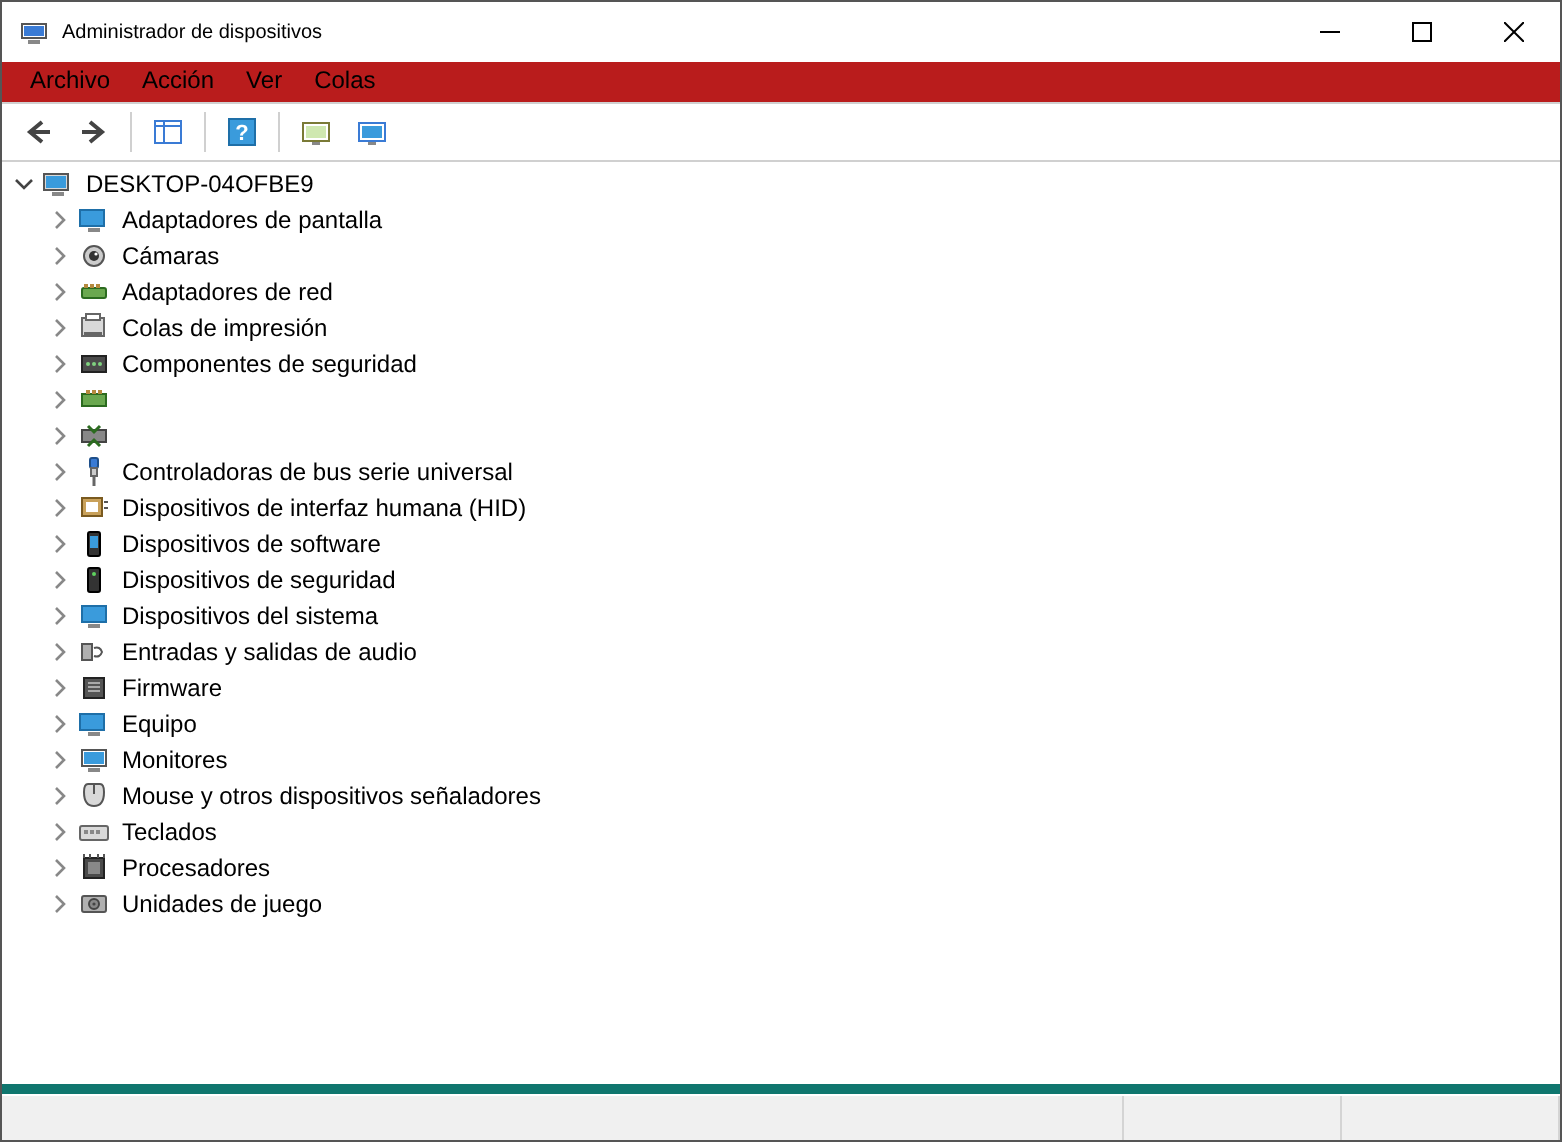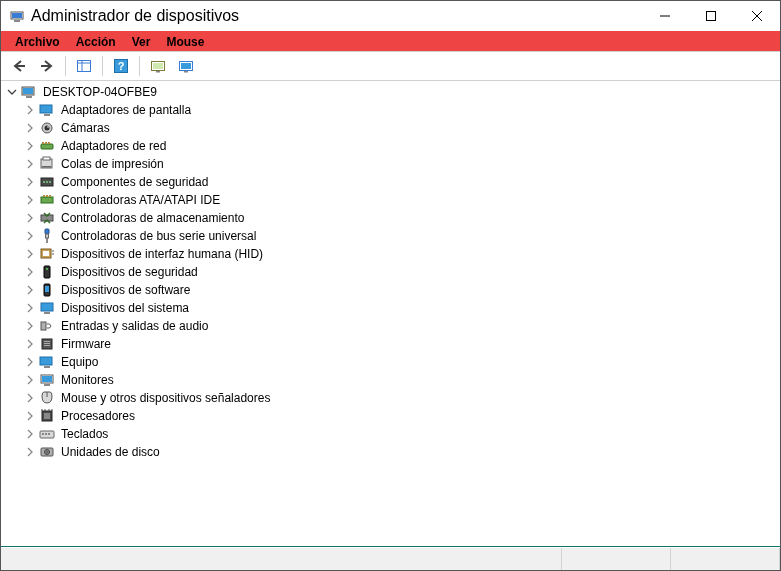--- a/index.html
+++ b/index.html
@@ -1,27 +1,27 @@
 <!DOCTYPE html>
 <html><head>
 <meta charset="utf-8">
 <style>
   html,body{margin:0;padding:0;font-family:"Segoe UI",Tahoma,sans-serif;font-size:12px;color:#000;background:#fff;height:100%;}
   .window{width:781px;height:571px;border:1px solid #555;display:flex;flex-direction:column;box-sizing:border-box;background:#fff;}
   .titlebar{height:30px;display:flex;align-items:center;padding:0 0 0 8px;flex-shrink:0;}
   .title-icon{width:16px;height:16px;margin-right:6px;display:flex;align-items:center;justify-content:center;}
-  .title-text{flex:1;font-size:16px;}
+  .title-text{flex:1;font-size:10px;}
   .win-controls{display:flex;height:100%;}
   .win-btn{width:46px;height:100%;display:flex;align-items:center;justify-content:center;font-family:"Segoe MDL2 Assets","Segoe UI Symbol",sans-serif;font-size:10px;background:#fff;}
-  .menubar{height:20px;display:flex;align-items:flex-end;padding:0 6px;flex-shrink:0;background:#ef4444;font-weight:bold;}
+  .menubar{height:20px;display:flex;align-items:flex-start;padding:0 6px;flex-shrink:0;background:#b91c1c;}
   .menu-item{padding:2px 8px;cursor:default;}
   .toolbar{height:28px;border-top:1px solid #d0d0d0;border-bottom:1px solid #d0d0d0;display:flex;align-items:center;padding:0 4px;gap:0;background:#fff;flex-shrink:0;}
   .tb-btn{width:24px;height:24px;display:flex;align-items:center;justify-content:center;margin:0 1px;border:1px solid transparent;}
   .tb-sep{width:1px;height:20px;background:#d0d0d0;margin:0 4px;}
-  .content{flex:1;overflow:auto;border-bottom:1px solid #0f766e;box-sizing:border-box;border-left:0;border-right:0;margin:0;padding:2px 0 0 0;}
+  .content{flex:1;overflow:auto;border-bottom:5px solid #0f766e;box-sizing:border-box;border-left:0;border-right:0;margin:0;padding:2px 0 0 0;}
   .statusbar{height:22px;background:#f0f0f0;display:flex;flex-shrink:0;border-top:1px solid #fff;}
   .status-cell{border-right:1px solid #d4d4d4;height:100%;}
   .status-cell:first-child{flex:1;}
   .status-cell.small{width:108px;}
   .tree{list-style:none;margin:0;padding:0;}
   .tree ul{list-style:none;margin:0;padding:0 4px 0 18px;}
   .node{display:flex;align-items:center;height:18px;padding-left:4px;white-space:nowrap;}
   .expander{width:14px;height:14px;display:flex;align-items:center;justify-content:center;cursor:default;color:#888;flex-shrink:0;}
   .node-icon{width:16px;height:16px;margin:0 4px 0 2px;display:flex;align-items:center;justify-content:center;flex-shrink:0;}
   .node-label{padding:1px 2px;}
@@ -58,21 +58,21 @@
             <line x1="10" y1="0" x2="0" y2="10" stroke="#000" stroke-width="1"></line>
           </svg>
         </div>
     </div>
   </div>
 
   <div class="menubar">
     <div class="menu-item">Archivo</div>
     <div class="menu-item">Acción</div>
     <div class="menu-item">Ver</div>
-    <div class="menu-item">Mouse</div>
+    <div class="menu-item">Colas</div>
   </div>
 
   <div class="toolbar">
     <div class="tb-btn">
       <svg width="16" height="16" viewBox="0 0 16 16">
           <path d="M10 3 L4 8 L10 13" fill="none" stroke="#444" stroke-width="2"></path>
           <line x1="4" y1="8" x2="14" y2="8" stroke="#444" stroke-width="2"></line>
         </svg>
     </div>
     <div class="tb-btn">
@@ -226,38 +226,36 @@
                   </svg>
                 </span>
                 <span class="node-icon">
                   <svg width="16" height="16">
                     <rect x="2" y="5" width="12" height="6" fill="#6aa84f" stroke="#2b6b1f"></rect>
                     <rect x="4" y="3" width="2" height="2" fill="#b58a3e"></rect>
                     <rect x="7" y="3" width="2" height="2" fill="#b58a3e"></rect>
                     <rect x="10" y="3" width="2" height="2" fill="#b58a3e"></rect>
                   </svg>
                 </span>
-                <span class="node-label">Controladoras ATA/ATAPI IDE</span>
               </div>
             </li>
             <li>
               <div class="node">
                 <span class="expander">
                   <svg width="10" height="10">
                     <path d="M3 1 L7 5 L3 9" fill="none" stroke="#888" stroke-width="1.3"></path>
                   </svg>
                 </span>
                 <span class="node-icon">
                   <svg width="16" height="16">
                     <rect x="2" y="5" width="12" height="6" fill="#888" stroke="#444"></rect>
                     <path d="M5 3 L8 6 L11 3" fill="none" stroke="#2b6b1f" stroke-width="1.5"></path>
                     <path d="M5 13 L8 10 L11 13" fill="none" stroke="#2b6b1f" stroke-width="1.5"></path>
                   </svg>
                 </span>
-                <span class="node-label">Controladoras de almacenamiento</span>
               </div>
             </li>
             <li>
               <div class="node">
                 <span class="expander">
                   <svg width="10" height="10">
                     <path d="M3 1 L7 5 L3 9" fill="none" stroke="#888" stroke-width="1.3"></path>
                   </svg>
                 </span>
                 <span class="node-icon">
@@ -291,40 +289,40 @@
             <li>
               <div class="node">
                 <span class="expander">
                   <svg width="10" height="10">
                     <path d="M3 1 L7 5 L3 9" fill="none" stroke="#888" stroke-width="1.3"></path>
                   </svg>
                 </span>
                 <span class="node-icon">
                   <svg width="16" height="16">
                     <rect x="5" y="2" width="6" height="12" rx="1" fill="#333" stroke="#000"></rect>
+                    <rect x="6" y="4" width="4" height="6" fill="#3a9bdc"></rect>
+                  </svg>
+                </span>
+                <span class="node-label">Dispositivos de software</span>
+              </div>
+            </li>
+            <li>
+              <div class="node">
+                <span class="expander">
+                  <svg width="10" height="10">
+                    <path d="M3 1 L7 5 L3 9" fill="none" stroke="#888" stroke-width="1.3"></path>
+                  </svg>
+                </span>
+                <span class="node-icon">
+                  <svg width="16" height="16">
+                    <rect x="5" y="2" width="6" height="12" rx="1" fill="#333" stroke="#000"></rect>
                     <circle cx="8" cy="5" r="1" fill="#5fd35f"></circle>
                   </svg>
                 </span>
                 <span class="node-label">Dispositivos de seguridad</span>
-              </div>
-            </li>
-            <li>
-              <div class="node">
-                <span class="expander">
-                  <svg width="10" height="10">
-                    <path d="M3 1 L7 5 L3 9" fill="none" stroke="#888" stroke-width="1.3"></path>
-                  </svg>
-                </span>
-                <span class="node-icon">
-                  <svg width="16" height="16">
-                    <rect x="5" y="2" width="6" height="12" rx="1" fill="#333" stroke="#000"></rect>
-                    <rect x="6" y="4" width="4" height="6" fill="#3a9bdc"></rect>
-                  </svg>
-                </span>
-                <span class="node-label">Dispositivos de software</span>
               </div>
             </li>
             <li>
               <div class="node">
                 <span class="expander">
                   <svg width="10" height="10">
                     <path d="M3 1 L7 5 L3 9" fill="none" stroke="#888" stroke-width="1.3"></path>
                   </svg>
                 </span>
                 <span class="node-icon">
@@ -410,20 +408,38 @@
                     <path d="M3 1 L7 5 L3 9" fill="none" stroke="#888" stroke-width="1.3"></path>
                   </svg>
                 </span>
                 <span class="node-icon">
                   <svg width="16" height="16">
                     <path d="M5 2 Q3 2 3 6 Q3 13 8 13 Q13 13 13 6 Q13 2 11 2 Z" fill="#d9d9d9" stroke="#555"></path>
                     <line x1="8" y1="2" x2="8" y2="7" stroke="#555"></line>
                   </svg>
                 </span>
                 <span class="node-label">Mouse y otros dispositivos señaladores</span>
+              </div>
+            </li>
+            <li>
+              <div class="node">
+                <span class="expander">
+                  <svg width="10" height="10">
+                    <path d="M3 1 L7 5 L3 9" fill="none" stroke="#888" stroke-width="1.3"></path>
+                  </svg>
+                </span>
+                <span class="node-icon">
+                  <svg width="16" height="16">
+                    <rect x="1" y="5" width="14" height="7" rx="1" fill="#d9d9d9" stroke="#666"></rect>
+                    <rect x="3" y="7" width="2" height="2" fill="#888"></rect>
+                    <rect x="6" y="7" width="2" height="2" fill="#888"></rect>
+                    <rect x="9" y="7" width="2" height="2" fill="#888"></rect>
+                  </svg>
+                </span>
+                <span class="node-label">Teclados</span>
               </div>
             </li>
             <li>
               <div class="node">
                 <span class="expander">
                   <svg width="10" height="10">
                     <path d="M3 1 L7 5 L3 9" fill="none" stroke="#888" stroke-width="1.3"></path>
                   </svg>
                 </span>
                 <span class="node-icon">
@@ -441,44 +457,26 @@
             </li>
             <li>
               <div class="node">
                 <span class="expander">
                   <svg width="10" height="10">
                     <path d="M3 1 L7 5 L3 9" fill="none" stroke="#888" stroke-width="1.3"></path>
                   </svg>
                 </span>
                 <span class="node-icon">
                   <svg width="16" height="16">
-                    <rect x="1" y="5" width="14" height="7" rx="1" fill="#d9d9d9" stroke="#666"></rect>
-                    <rect x="3" y="7" width="2" height="2" fill="#888"></rect>
-                    <rect x="6" y="7" width="2" height="2" fill="#888"></rect>
-                    <rect x="9" y="7" width="2" height="2" fill="#888"></rect>
-                  </svg>
-                </span>
-                <span class="node-label">Teclados</span>
-              </div>
-            </li>
-            <li>
-              <div class="node">
-                <span class="expander">
-                  <svg width="10" height="10">
-                    <path d="M3 1 L7 5 L3 9" fill="none" stroke="#888" stroke-width="1.3"></path>
-                  </svg>
-                </span>
-                <span class="node-icon">
-                  <svg width="16" height="16">
                     <rect x="2" y="4" width="12" height="8" rx="1" fill="#b0b0b0" stroke="#555"></rect>
                     <circle cx="8" cy="8" r="2.5" fill="#888" stroke="#444"></circle>
                     <circle cx="8" cy="8" r="0.8" fill="#444"></circle>
                   </svg>
                 </span>
-                <span class="node-label">Unidades de disco</span>
+                <span class="node-label">Unidades de juego</span>
               </div>
             </li>
           </ul>
         </li>
       </ul>
   </div>
 
   <div class="statusbar">
     <div class="status-cell"></div>
     <div class="status-cell small"></div>

